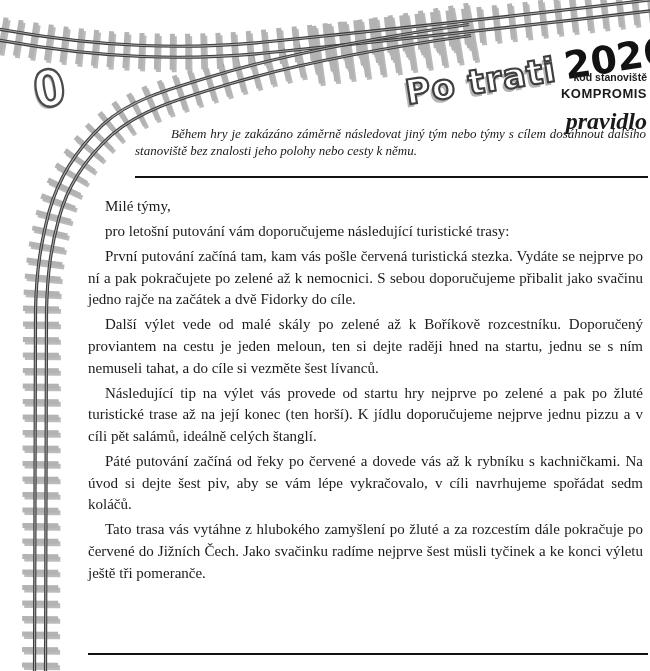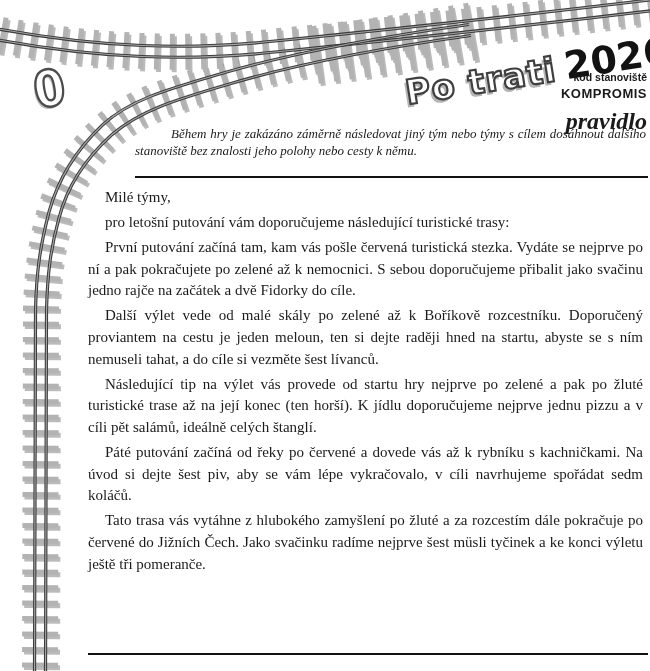--- a/index.html
+++ b/index.html
@@ -42,21 +42,21 @@
   .code-value{font-family:"Liberation Sans",sans-serif;font-weight:bold;font-size:13px;line-height:20px;letter-spacing:.5px;margin-top:1px;}
   .rule-heading{font-family:"Liberation Serif",serif;font-weight:bold;font-style:italic;font-size:24px;line-height:20px;margin-top:7px;}
   .rule-para{
     position:absolute;left:135px;top:125px;width:511px;
     font-style:italic;font-size:13px;line-height:17px;
     text-align:justify;text-indent:36px;
   }
   .hrule{position:absolute;height:2px;background:#111;}
   .hrule.header{left:135px;top:176px;width:513px;}
   .hrule.footer{left:88px;top:653px;width:560px;}
-  .letter{position:absolute;left:88px;top:187px;width:555px;}
+  .letter{position:absolute;left:88px;top:196px;width:555px;}
   .letter p{
     margin:0 0 3.5px 0;font-size:15px;line-height:21.6px;
     text-align:justify;text-indent:17px;
   }
 </style>
 </head>
 <body>
 
 <div id="page">
 
@@ -97,21 +97,21 @@
   </div>
 
   <div class="rule-para">Během hry je zakázáno záměrně následovat jiný tým nebo týmy s cílem dosáhnout dalšího stanoviště bez znalosti jeho polohy nebo cesty k němu.</div>
 
   <div class="hrule header"></div>
 
   <div class="letter">
     <p>Milé týmy,</p>
     <p>pro letošní putování vám doporučujeme následující turistické trasy:</p>
     <p>První putování začíná tam, kam vás pošle červená turistická stezka. Vydáte se nejprve po ní a pak pokračujete po zelené až k nemocnici. S sebou doporučujeme přibalit jako svačinu jedno rajče na začátek a dvě Fidorky do cíle.</p>
-    <p>Další výlet vede od malé skály po zelené až k Boříkově rozcestníku. Doporučený proviantem na cestu je jeden meloun, ten si dejte raději hned na startu, abyste se s ním nemuseli tahat, a do cíle si vezměte šest lívanců.</p>
+    <p>Další výlet vede od malé skály po zelené až k Boříkově rozcestníku. Doporučený proviantem na cestu je jeden meloun, ten si dejte raději hned na startu, jednu se s ním nemuseli tahat, a do cíle si vezměte šest lívanců.</p>
     <p>Následující tip na výlet vás provede od startu hry nejprve po zelené a pak po žluté turistické trase až na její konec (ten horší). K jídlu doporučujeme nejprve jednu pizzu a v cíli pět salámů, ideálně celých štanglí.</p>
     <p>Páté putování začíná od řeky po červené a dovede vás až k rybníku s kachničkami. Na úvod si dejte šest piv, aby se vám lépe vykračovalo, v cíli navrhujeme spořádat sedm koláčů.</p>
     <p>Tato trasa vás vytáhne z hlubokého zamyšlení po žluté a za rozcestím dále pokračuje po červené do Jižních Čech. Jako svačinku radíme nejprve šest müsli tyčinek a ke konci výletu ještě tři pomeranče.</p>
   </div>
 
   <div class="hrule footer"></div>
 
 </div>
 
 </body></html>

